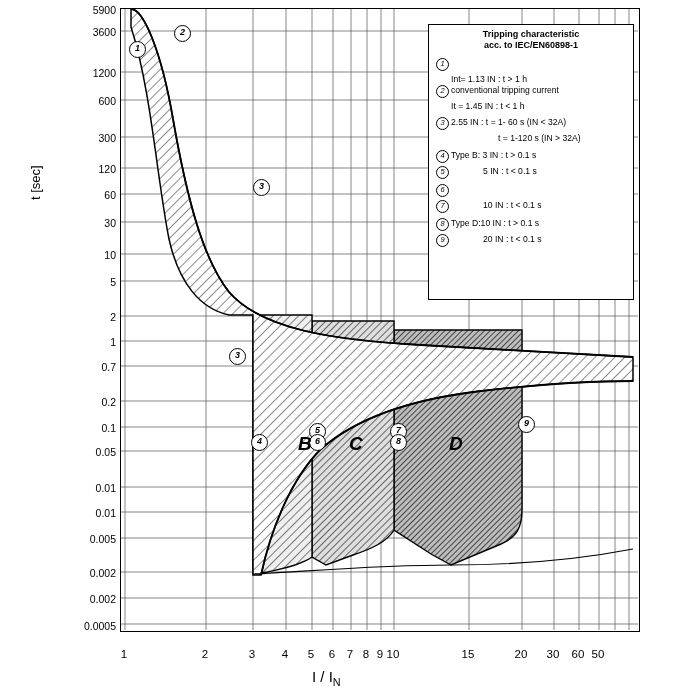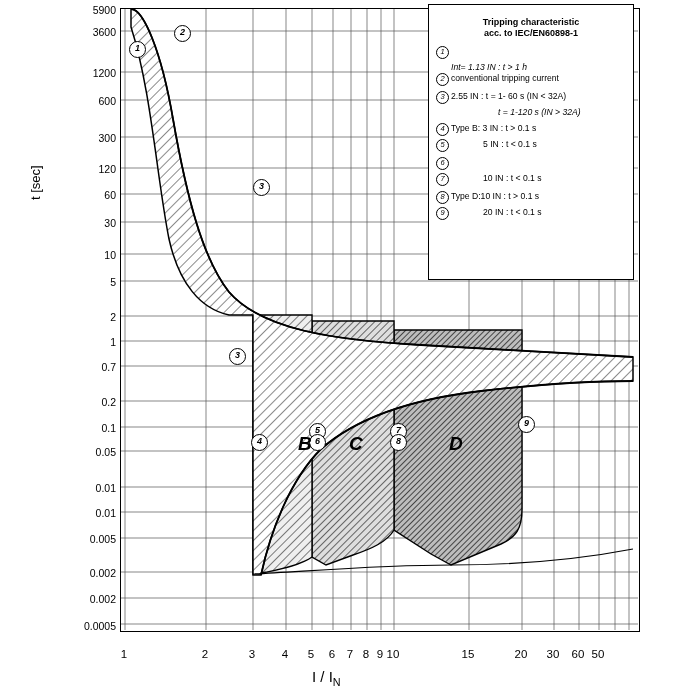--- a/index.html
+++ b/index.html
@@ -10,26 +10,26 @@
 
   svg.grid{position:absolute;left:0;top:0;}
 
   .ylabel{position:absolute;left:28px;top:200px;font-size:13px;transform:rotate(-90deg);transform-origin:left top;white-space:nowrap;}
   .xlabel{position:absolute;left:312px;top:668px;font-size:15px;white-space:nowrap;}
 
   .ytick{position:absolute;right:0;font-size:10.5px;text-align:right;width:52px;line-height:10px;}
   .ytickwrap{position:absolute;left:60px;top:0;width:56px;height:700px;}
   .xtick{position:absolute;top:648px;font-size:11.5px;text-align:center;width:24px;}
 
-  .legend{position:absolute;left:428px;top:4px;width:206px;height:276px;background:#fff;border:1.2px solid #000;box-sizing:border-box;padding:12px 7px;font-size:8.6px;line-height:1.32;}
+  .legend{position:absolute;left:428px;top:24px;width:206px;height:276px;background:#fff;border:1.2px solid #000;box-sizing:border-box;padding:4px 7px;font-size:8.6px;line-height:1.32;}
   .legend .title{text-align:center;font-weight:bold;font-size:9px;line-height:1.25;margin-bottom:6px;}
   .legend .row{display:flex;align-items:flex-start;margin-bottom:3px;}
   .legend .num{flex:0 0 15px;}
   .legend .txt{flex:1 1 auto;}
-  .legend .sub{margin-left:15px;font-style:italic;}
+  .legend .sub{margin-left:15px;}
   .circ{display:inline-block;width:11px;height:11px;border:1px solid #000;border-radius:50%;font-size:7.5px;line-height:10px;text-align:center;font-style:italic;}
   sub{font-size:0.72em;}
 
   .marker{position:absolute;width:15px;height:15px;border:1.3px solid #000;border-radius:50%;background:#fff;font-size:9px;font-style:italic;line-height:13px;text-align:center;font-weight:bold;}
 
   .zoneletter{position:absolute;font-size:19px;font-style:italic;font-weight:bold;}
 
   .sidecode{position:absolute;right:2px;top:470px;font-size:7.5px;transform:rotate(-90deg);transform-origin:right top;white-space:nowrap;}
 </style>
 </head>
@@ -200,20 +200,21 @@
 
     <div class="row">
       <span class="num"><span class="circ">1</span></span>
     </div>
     <div class="sub">Int= 1.13 IN : t &gt; 1 h</div>
 
     <div class="row">
       <span class="num"><span class="circ">2</span></span>
       <span class="txt">conventional tripping current</span>
     </div>
+    <div class="sub">It = 1.45 IN : t &lt; 1 h</div>
 
     <div class="row" style="margin-top:5px">
       <span class="num"><span class="circ">3</span></span>
       <span class="txt">2.55 IN : t = 1- 60 s (IN &lt; 32A)</span>
     </div>
     <div class="sub" style="margin-left:62px">t = 1-120 s (IN &gt; 32A)</div>
 
     <div class="row" style="margin-top:5px">
       <span class="num"><span class="circ">4</span></span>
       <span class="txt">Type B: 3 IN : t &gt; 0.1 s</span>

